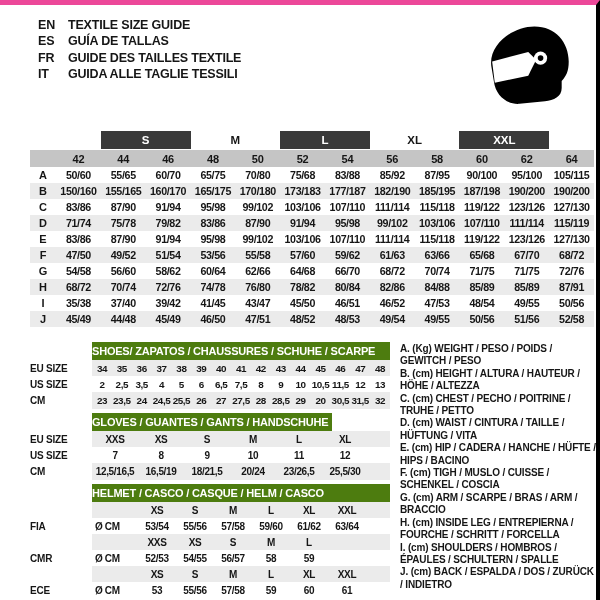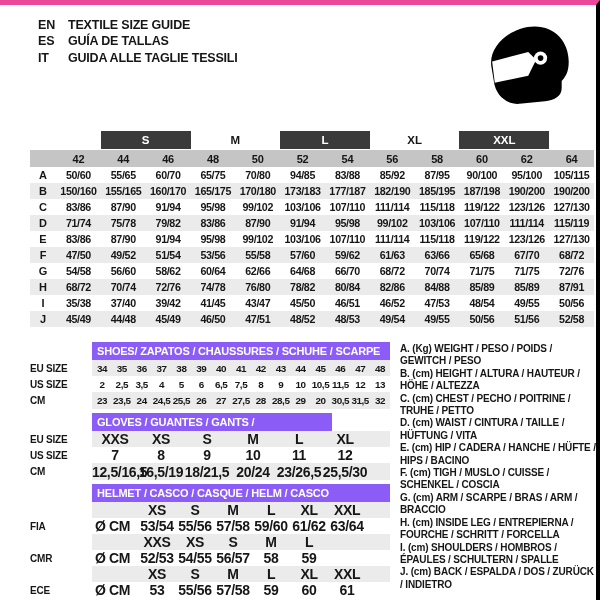--- a/index.html
+++ b/index.html
@@ -23,23 +23,23 @@
   .group-dark { background:#3a3a3a; color:#fff; }
   .num-row { height:17px; background:#c5c5c5; font-size:11px; letter-spacing:-0.2px; }
   .data-row { height:16px; font-size:10.7px; letter-spacing:-0.35px; }
   .data-row.alt { background:#ebebeb; }
   .letter-cell { font-size:11px; letter-spacing:0; }
   
   .sub { position:absolute; left:30px; width:360px; }
   .sub-row { display:flex; align-items:center; }
   .sub-label { width:62px; font-size:10px; letter-spacing:-0.2px; }
   .sub-content { width:298px; }
-  .bar { height:18px; line-height:18px; background:#8b5cf6; color:#fff; font-size:11px; letter-spacing:-0.2px; padding-left:5px; }
+  .bar { height:18px; line-height:18px; background:#4d7c0f; color:#fff; font-size:11px; letter-spacing:-0.2px; }
   .bar.narrow { width:240px; }
-  .row16 { height:16px; display:grid; align-items:center; text-align:center; font-size:14px; letter-spacing:-0.35px; }
+  .row16 { height:16px; display:grid; align-items:center; text-align:center; font-size:10px; letter-spacing:-0.35px; }
   .row17 { height:17px; }
   .grayband { background:#ebebeb; }
   .cols15 { grid-template-columns:repeat(15,1fr); font-size:9.9px; letter-spacing:-0.45px; }
   .cols6  { grid-template-columns:repeat(6,46px); }
   .colsH  { grid-template-columns:46px repeat(6,38px); }
   .shoes-tbl { top:337px; }
   .gloves-tbl { top:408px; }
   .helmet-tbl { top:479px; }
   .ocm { text-align:left; padding-left:3px; }
   
@@ -53,20 +53,24 @@
   <div class="langs" id="langs">
       <div class="lang-row">
         <div>EN</div>
         <div>TEXTILE SIZE GUIDE</div>
       </div>
       <div class="lang-row">
         <div>ES</div>
         <div>GUÍA DE TALLAS</div>
       </div>
       <div class="lang-row">
+        <div>FR</div>
+        <div>GUIDE DES TAILLES TEXTILE</div>
+      </div>
+      <div class="lang-row">
         <div>IT</div>
         <div>GUIDA ALLE TAGLIE TESSILI</div>
       </div>
     </div>
 
   <div class="helmet-icon">
     <svg viewBox="0 0 100 100" width="88" height="90">
       <path d="M55 5 C79 5 94 23 94 45 C94 56 91 62 86 67 L86 75 C86 85 77 89 67 90 L38 93 C23 94 11 83 9 68 L6 50 C3 26 30 5 55 5 Z" fill="#000"></path>
       <polygon points="7,45 48,34 57,43 48,61 10,69" fill="#fff"></polygon>
       <circle cx="62" cy="41" r="7.5" fill="#fff"></circle>
@@ -98,21 +102,21 @@
         <div>64</div>
       </div>
     <div id="st-body">
         <div class="st-row data-row">
           <div class="letter-cell">A</div>
           <div>50/60</div>
           <div>55/65</div>
           <div>60/70</div>
           <div>65/75</div>
           <div>70/80</div>
-          <div>94/85</div>
+          <div>75/68</div>
           <div>83/88</div>
           <div>85/92</div>
           <div>87/95</div>
           <div>90/100</div>
           <div>95/100</div>
           <div>105/115</div>
         </div>
         <div class="st-row data-row alt">
           <div class="letter-cell">B</div>
           <div>150/160</div>

